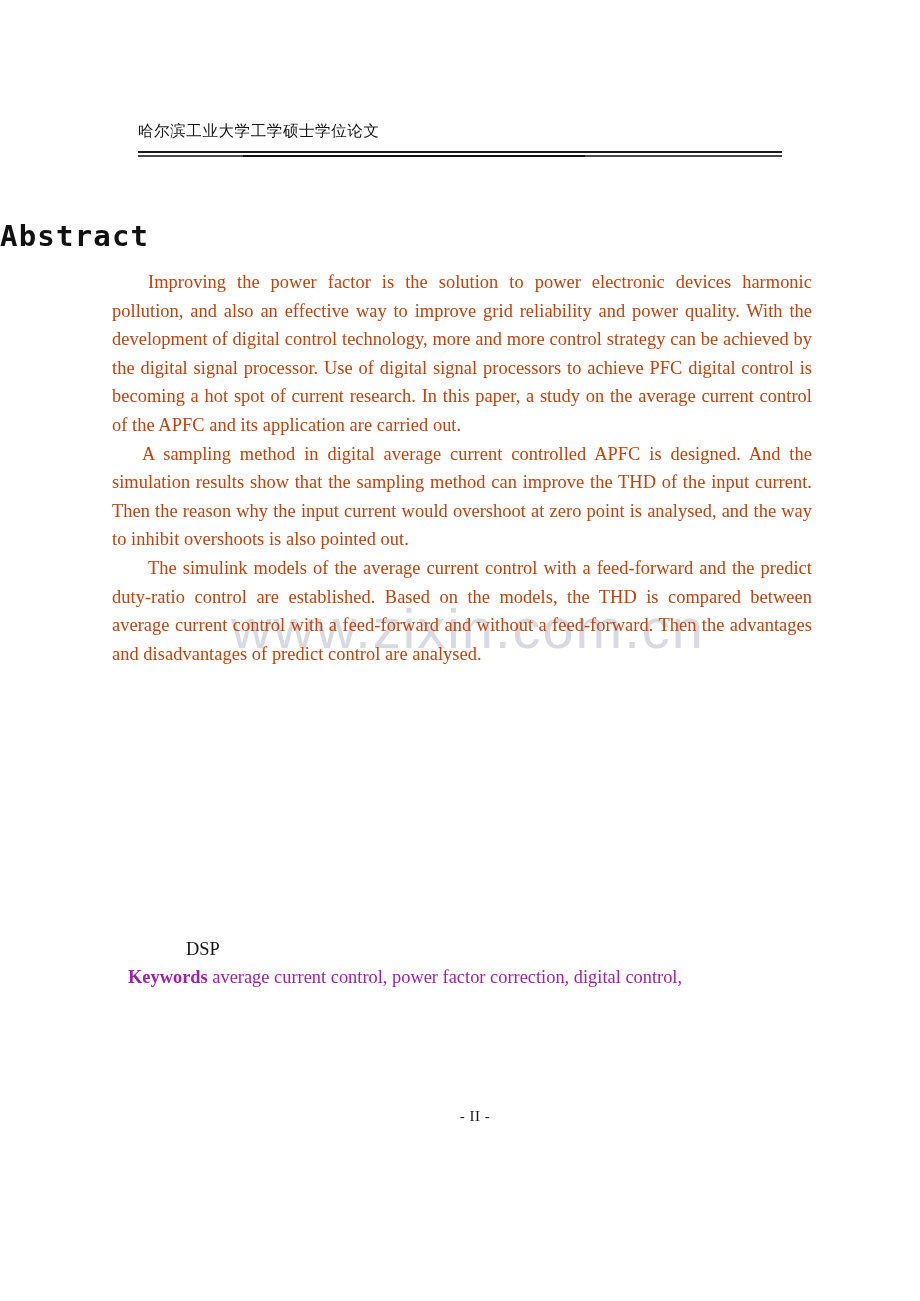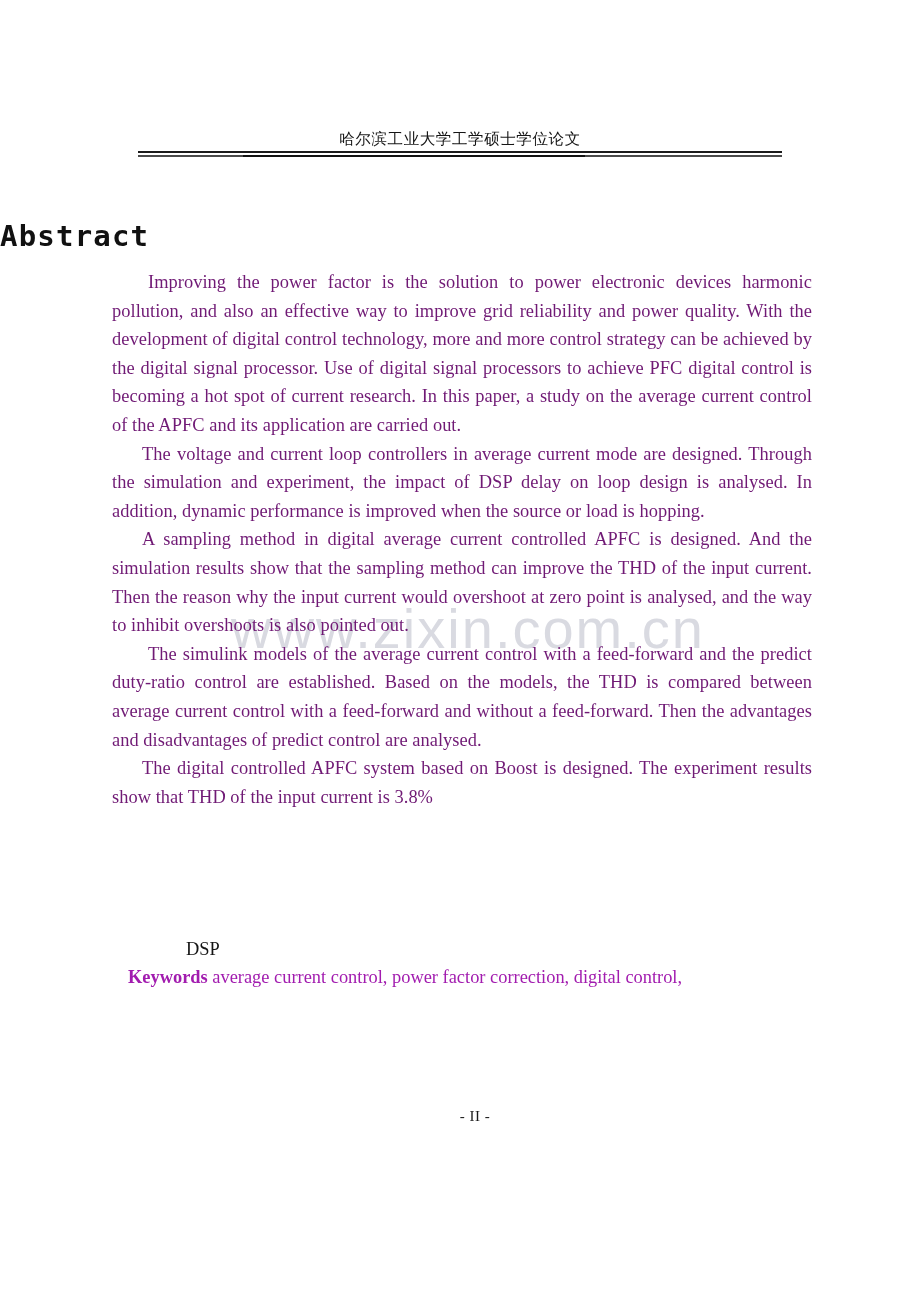--- a/index.html
+++ b/index.html
@@ -21,23 +21,22 @@
     position: absolute;
     inset: 0;
     width: 920px;
     height: 1301px;
   }
 
   
   .header {
     position: absolute;
     left: 138px;
-    top: 129px;
+    top: 121px;
     width: 644px;
-    text-align: center;
   }
   .header-title {
     font-family: "Liberation Serif", "DejaVu Serif", serif;
     font-size: 15.5px;
     letter-spacing: 0.6px;
     color: #151515;
     line-height: 20px;
     white-space: nowrap;
   }
   .header-rule {
@@ -89,21 +88,21 @@
     left: 112px;
     top: 268px;
     width: 700px;
   }
   .para {
     font-size: 18.4px;
     line-height: 28.6px;
     text-align: justify;
     text-justify: inter-word;
     margin: 0 0 0 0;
-    color: #701a75;
+    color: #c2410c;
     letter-spacing: 0.05px;
   }
   .para.indent {
     text-indent: 30px;
   }
   .para.indent-wide {
     text-indent: 36px;
   }
 
   
@@ -179,24 +178,22 @@
   </div>
   <div class="header-rule header-rule-top"></div>
   <div class="header-rule header-rule-mid"></div>
   <div class="header-rule header-rule-bottom"></div>
   <div class="header-rule-accent"></div>
 
   <h1 class="doc-title">Abstract</h1>
 
   <div class="body-block">
     <p class="para indent-wide">Improving the power factor is the solution to power electronic devices harmonic pollution, and also an effective way to improve grid reliability and power quality. With the development of digital control technology, more and more control strategy can be achieved by the digital signal processor. Use of digital signal processors to achieve PFC digital control is becoming a hot spot of current research. In this paper, a study on the average current control of the APFC and its application are carried out.</p>
-    <p class="para indent">The voltage and current loop controllers in average current mode are designed. Through the simulation and experiment, the impact of DSP delay on loop design is analysed. In addition, dynamic performance is improved when the source or load is hopping.</p>
     <p class="para indent">A sampling method in digital average current controlled APFC is designed. And the simulation results show that the sampling method can improve the THD of the input current. Then the reason why the input current would overshoot at zero point is analysed, and the way to inhibit overshoots is also pointed out.</p>
     <p class="para indent-wide">The simulink models of the average current control with a feed-forward and the predict duty-ratio control are established. Based on the models, the THD is compared between average current control with a feed-forward and without a feed-forward. Then the advantages and disadvantages of predict control are analysed.</p>
-    <p class="para indent">The digital controlled APFC system based on Boost is designed. The experiment results show that THD of the input current is 3.8%</p>
   </div>
 
   <div class="keywords">
     <span class="keywords-label">Keywords</span><span>&nbsp;</span><span>average current control, power factor correction, digital control,</span>
   </div>
   <div class="keywords-extra">DSP</div>
 
   <div class="footer">- II -</div>
 
 </div>

